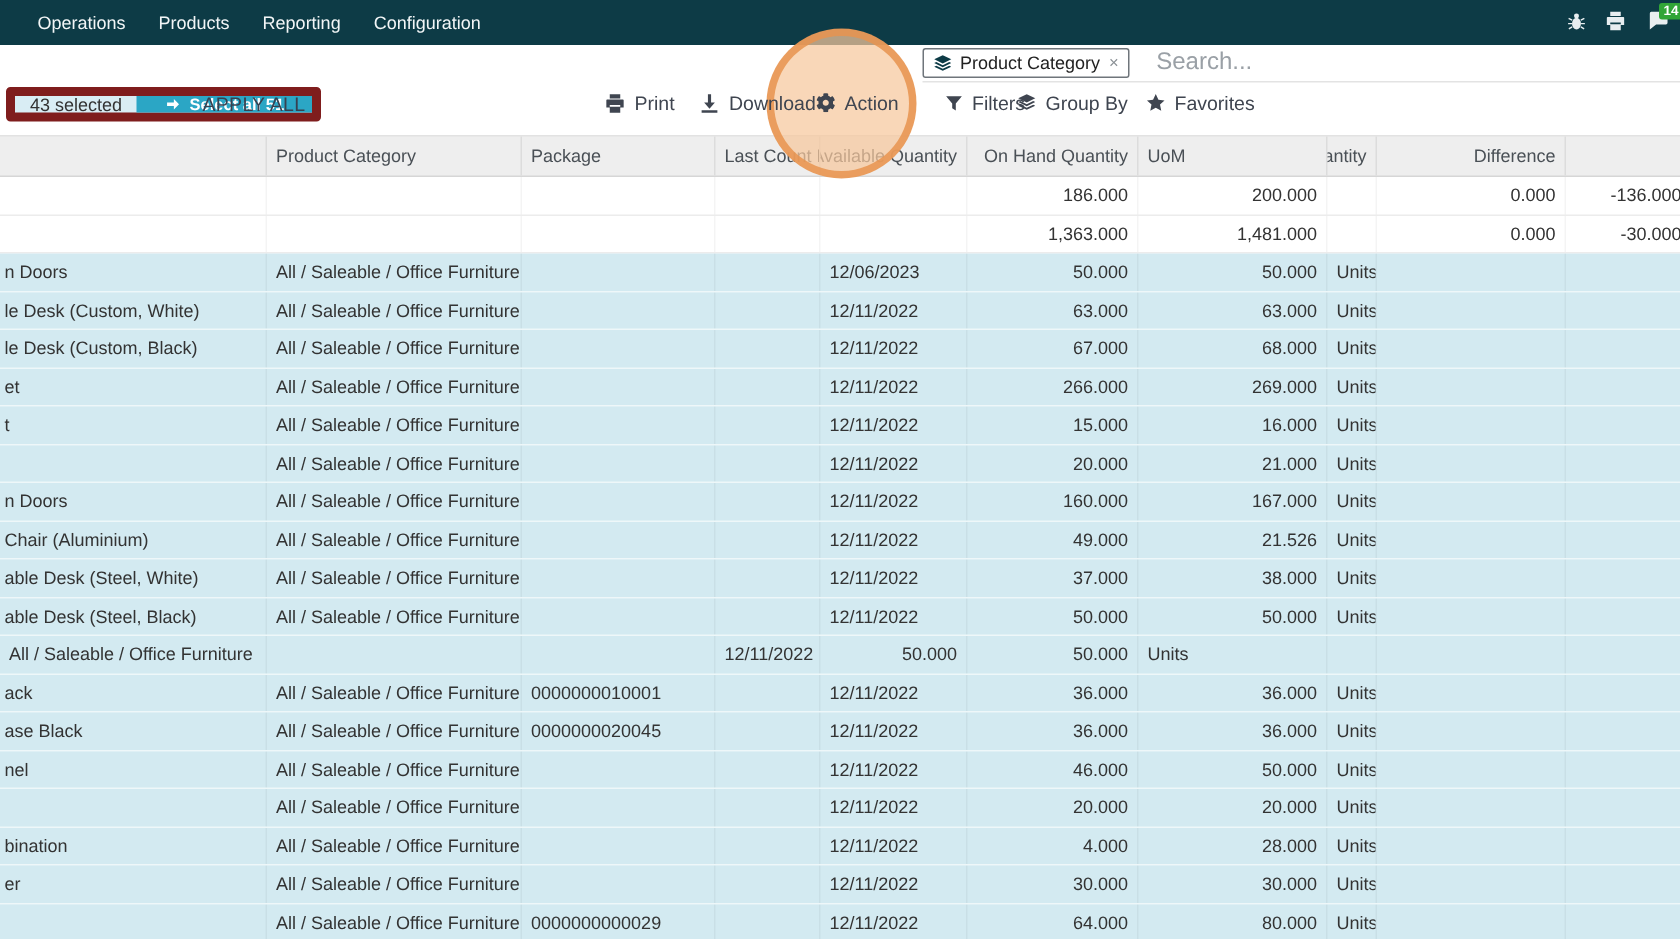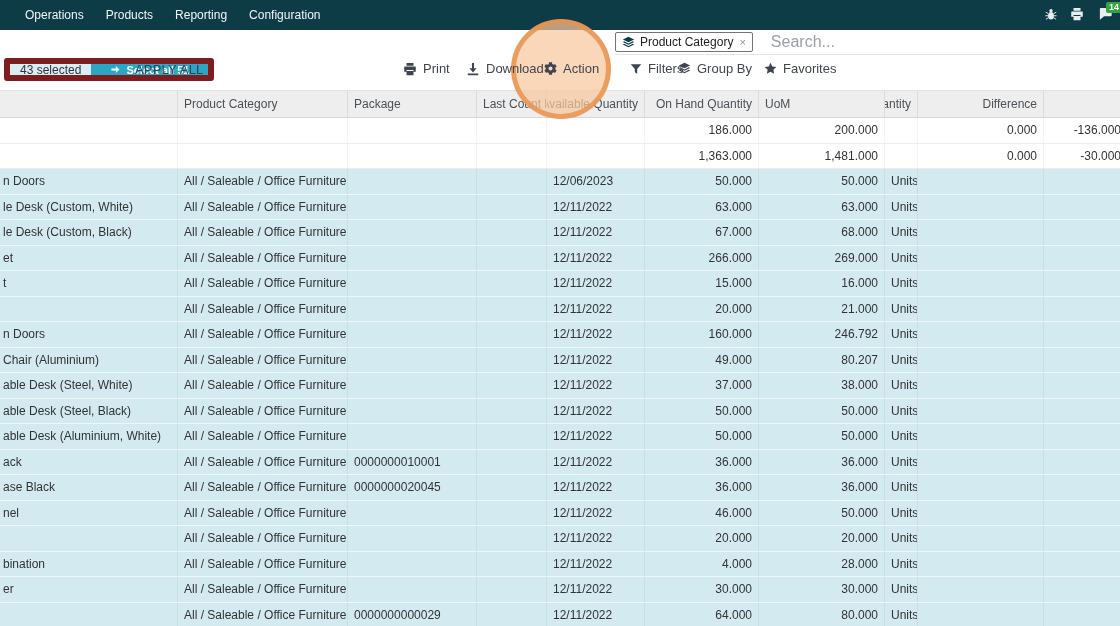--- a/index.html
+++ b/index.html
@@ -361,33 +361,33 @@
         <div class="td col-counted"></div>
         <div class="td col-difference"></div>
       </div>
       <div class="grid-row tr data-row">
         <div class="td col-name">n Doors</div>
         <div class="td col-category">All / Saleable / Office Furniture</div>
         <div class="td col-lot"></div>
         <div class="td col-package"></div>
         <div class="td col-date">12/11/2022</div>
         <div class="td col-available">160.000</div>
-        <div class="td col-on_hand">246.792</div>
+        <div class="td col-on_hand">167.000</div>
         <div class="td col-uom">Units</div>
         <div class="td col-counted"></div>
         <div class="td col-difference"></div>
       </div>
       <div class="grid-row tr data-row">
         <div class="td col-name">Chair (Aluminium)</div>
         <div class="td col-category">All / Saleable / Office Furniture</div>
         <div class="td col-lot"></div>
         <div class="td col-package"></div>
         <div class="td col-date">12/11/2022</div>
         <div class="td col-available">49.000</div>
-        <div class="td col-on_hand">80.207</div>
+        <div class="td col-on_hand">21.526</div>
         <div class="td col-uom">Units</div>
         <div class="td col-counted"></div>
         <div class="td col-difference"></div>
       </div>
       <div class="grid-row tr data-row">
         <div class="td col-name">able Desk (Steel, White)</div>
         <div class="td col-category">All / Saleable / Office Furniture</div>
         <div class="td col-lot"></div>
         <div class="td col-package"></div>
         <div class="td col-date">12/11/2022</div>
@@ -403,21 +403,20 @@
         <div class="td col-lot"></div>
         <div class="td col-package"></div>
         <div class="td col-date">12/11/2022</div>
         <div class="td col-available">50.000</div>
         <div class="td col-on_hand">50.000</div>
         <div class="td col-uom">Units</div>
         <div class="td col-counted"></div>
         <div class="td col-difference"></div>
       </div>
       <div class="grid-row tr data-row">
-        <div class="td col-name">able Desk (Aluminium, White)</div>
         <div class="td col-category">All / Saleable / Office Furniture</div>
         <div class="td col-lot"></div>
         <div class="td col-package"></div>
         <div class="td col-date">12/11/2022</div>
         <div class="td col-available">50.000</div>
         <div class="td col-on_hand">50.000</div>
         <div class="td col-uom">Units</div>
         <div class="td col-counted"></div>
         <div class="td col-difference"></div>
       </div>

